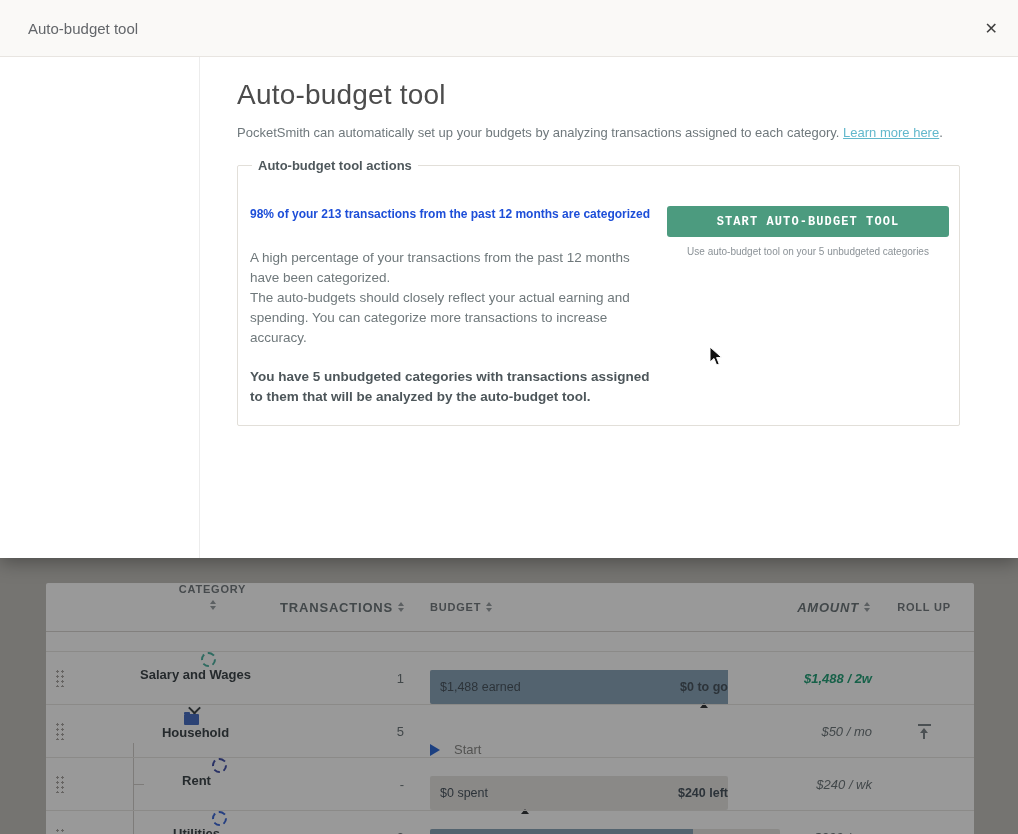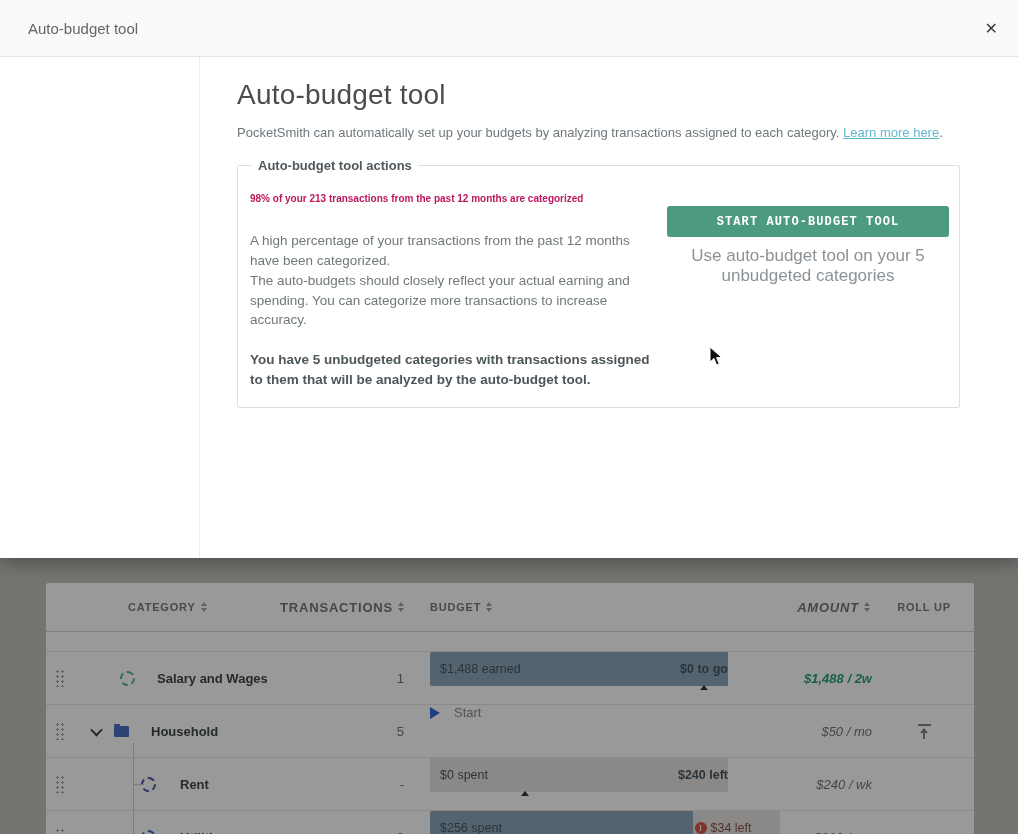--- a/index.html
+++ b/index.html
@@ -12,23 +12,23 @@
   .backdrop { position:absolute; inset:0; background:#c4c1bd; z-index:1; }
   .table-wrap { position:absolute; left:46px; width:928px; top:583px; background:#ffffff; border-radius:2px; }
 
   .thead { display:flex; align-items:center; height:49px; border-bottom:1px solid #d9d6d2;
            font-size:11px; font-weight:bold; letter-spacing:0.8px; color:#757c80; }
   .tbody { margin-top:19px; }
   .trow { display:flex; align-items:center; height:53px; border-top:1px solid #e8e6e3; position:relative; }
 
   .c { flex:none; }
   .c-handle { width:26px; display:flex; justify-content:center; }
-  .c-cat { width:225px; display:flex; align-items:center; position:relative; height:100%; }
+  .c-cat { width:225px; display:flex; align-items:center; position:relative; height:100%;flex-direction:column; }
   .c-trans { width:115px; text-align:right; padding-right:8px; font-size:13px; color:#6f787c; }
-  .c-budget { width:380px; position:relative; height:100%; display:flex; align-items:flex-start; }
+  .c-budget { width:380px; position:relative; height:100%; display:flex; align-items:flex-end; }
   .c-amount { width:82px; text-align:right; padding-right:2px; font-size:13px; color:#6f787c; white-space:nowrap;font-style:italic; }
   .c-rollup { width:100px; display:flex; justify-content:center; align-items:center; }
 
   .th-cat { padding-left:56px; display:flex; align-items:center; gap:5px; }
   .th-trans { justify-content:flex-end; display:flex; align-items:center; gap:5px; padding-right:8px; }
   .th-budget { padding-left:18px; display:flex; align-items:center; gap:5px; }
   .th-amount { justify-content:flex-end; display:flex; align-items:center; gap:5px; padding-right:4px; }
   .th-rollup { justify-content:center; display:flex;align-items:center; }
 
   .sort { display:inline-flex; flex-direction:column; gap:2px; }
@@ -102,27 +102,27 @@
   .content { position:absolute; left:237px; top:0; right:0; bottom:0; }
 
   h1.page-h1 { margin-top:22px; font-size:28px; font-weight:300; color:#4c4c4c; letter-spacing:0.2px; }
   .intro { margin-top:14px; font-size:13px; color:#6f787c; }
   .intro a { color:#62b8cc; text-decoration:underline; }
 
   fieldset.actions { margin-top:18px; width:723px; border:1px solid #e2dfd9; border-radius:2px;
                      padding:12px 14px 18px 12px; position:relative; }
   fieldset.actions legend { font-size:13px; font-weight:bold; color:#4f585c; padding:0 6px; margin-left:2px; }
 
-  .status { width:432px; font-size:10px; font-weight:bold; color:#be185d; line-height:1.6; margin-top:6px; }
+  .status { width:432px; font-size:12px; font-weight:bold; color:#1d4ed8; line-height:1.6; margin-top:20px; }
 
   .cta { position:absolute; top:33px; right:10px; width:282px; text-align:center; }
   .btn-start { display:block; width:282px; height:31px; background:#4c9b7f; color:#fff;
                font-size:12px; font-weight:bold; letter-spacing:1.1px; border:none; border-radius:3px;
                cursor:pointer; font-family:Liberation Mono, monospace; }
-  .hint { margin-top:9px; font-size:17px; color:#8b9297; }
+  .hint { margin-top:9px; font-size:10px; color:#8b9297; }
 
   .para-block { margin-top:24px; }
   .para { width:412px; font-size:13.5px; line-height:1.47; color:#6f787b; }
   .bold-para { margin-top:20px; width:400px; font-size:13.5px; font-weight:bold; color:#4d565a; line-height:1.45; }
 
   .cursor { position:absolute; left:709px; top:346px; z-index:5; pointer-events:none; }
 </style>
 </head>
 <body>
 

